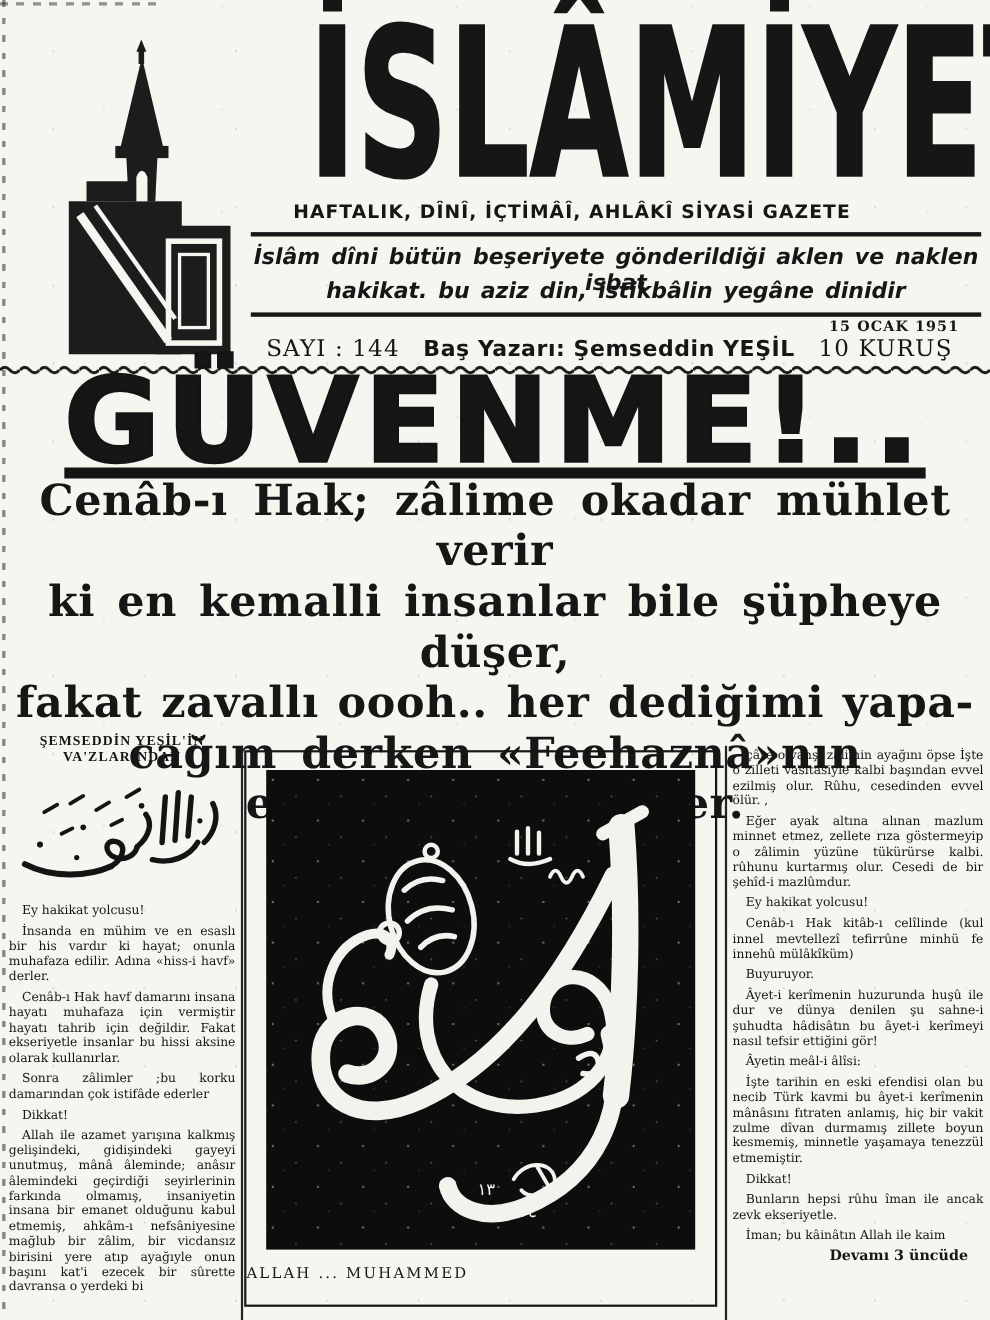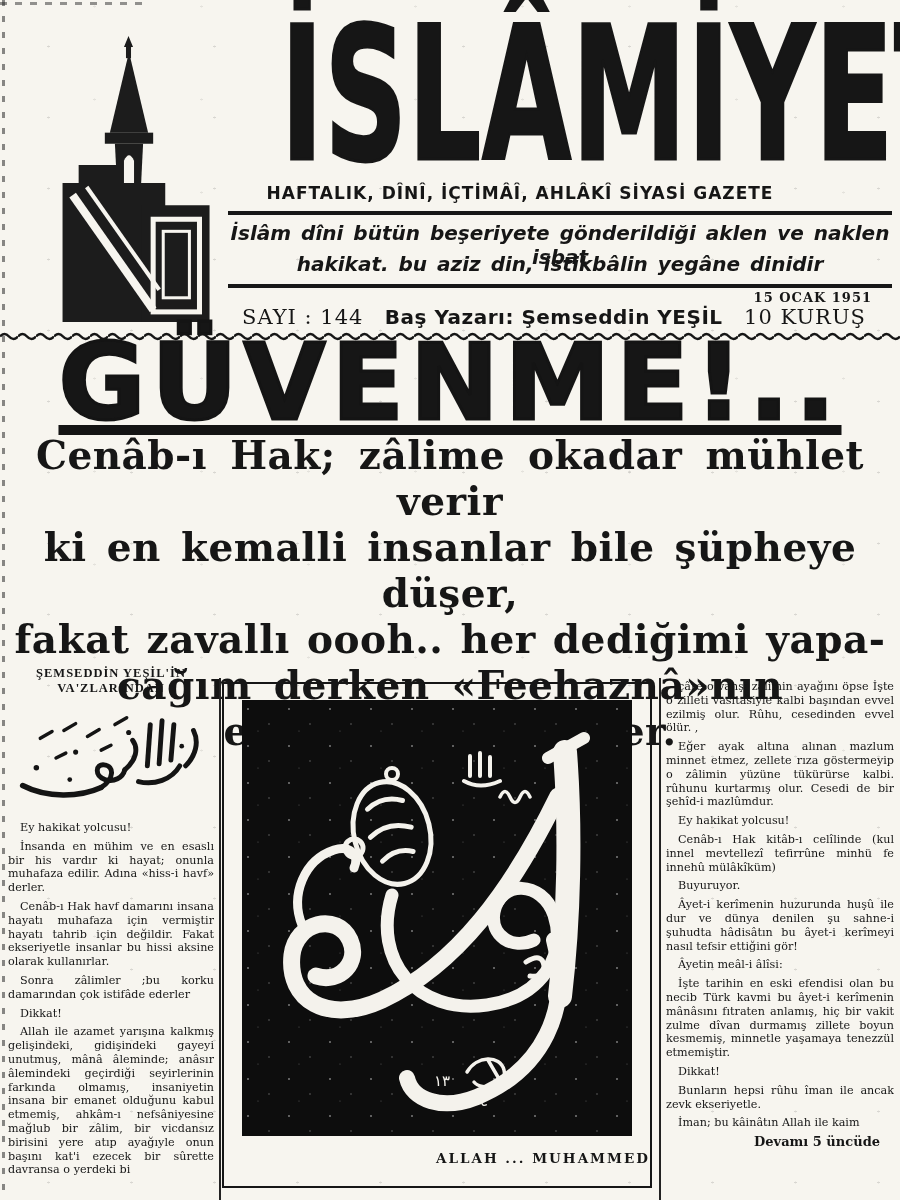--- a/index.html
+++ b/index.html
@@ -56,21 +56,21 @@
   .col-right{left:666px;top:680px;width:228px;bottom:0;overflow:hidden;}
   .col-header{text-align:center;font-weight:700;font-size:12.5px;line-height:15px;letter-spacing:1px;font-family:Liberation Serif, serif;}
   .bismillah{display:block;margin:7px auto 8px;width:198px;height:110px;}
   .continuation{font-weight:700;text-align:right;padding-right:14px;font-size:13px;text-indent:0;}
 
   
   .frame{position:absolute;left:222px;top:682px;width:430px;height:506px;
     border:2px solid #161616;box-sizing:border-box;}
   .black-panel{position:relative;margin:16px auto 0;width:390px;height:436px;background:#0d0d0d;}
   .black-panel svg{position:absolute;inset:0;}
-  .caption{margin-top:14px;text-align:right;font-weight:700;font-size:13.5px;letter-spacing:2px;}
+  .caption{margin-top:14px;text-align:left;font-weight:400;font-size:13.5px;letter-spacing:2px;}
 </style>
 </head>
 <body>
 
 <div class="page">
   <div class="edge-left"></div>
   <div class="edge-top"></div>
 
   <svg class="minaret" viewBox="0 0 200 290">
     <g fill="#1c1c1c">
@@ -209,15 +209,15 @@
     <p>Eğer ayak altına alınan mazlum minnet etmez, zellete rıza göstermeyip o zâlimin yüzüne tükürürse kalbi. rûhunu kurtarmış olur. Cesedi de bir şehîd-i mazlûmdur.</p>
     <p>Ey hakikat yolcusu!</p>
     <p>Cenâb-ı Hak kitâb-ı celîlinde (kul innel mevtellezî tefirrûne minhü fe innehû mülâkîküm)</p>
     <p>Buyuruyor.</p>
     <p>Âyet-i kerîmenin huzurunda huşû ile dur ve dünya denilen şu sahne-i şuhudta hâdisâtın bu âyet-i kerîmeyi nasıl tefsir ettiğini gör!</p>
     <p>Âyetin meâl-i âlîsi:</p>
     <p>İşte tarihin en eski efendisi olan bu necib Türk kavmi bu âyet-i kerîmenin mânâsını fıtraten anlamış, hiç bir vakit zulme dîvan durmamış zillete boyun kesmemiş, minnetle yaşamaya tenezzül etmemiştir.</p>
     <p>Dikkat!</p>
     <p>Bunların hepsi rûhu îman ile ancak zevk ekseriyetle.</p>
     <p>İman; bu kâinâtın Allah ile kaim</p>
-    <p class="continuation">Devamı 5 üncüde</p>
+    <p class="continuation">Devamı 3 üncüde</p>
   </div>
 </div>
 
 </body></html>

